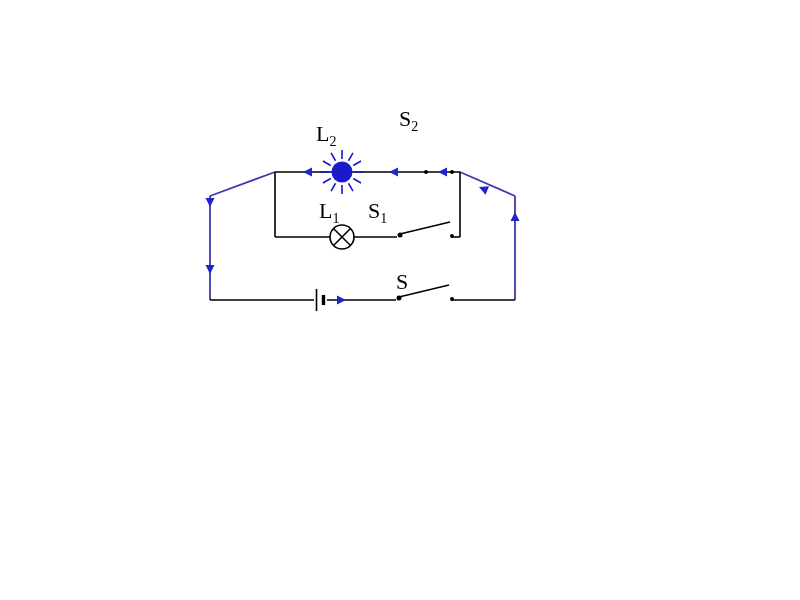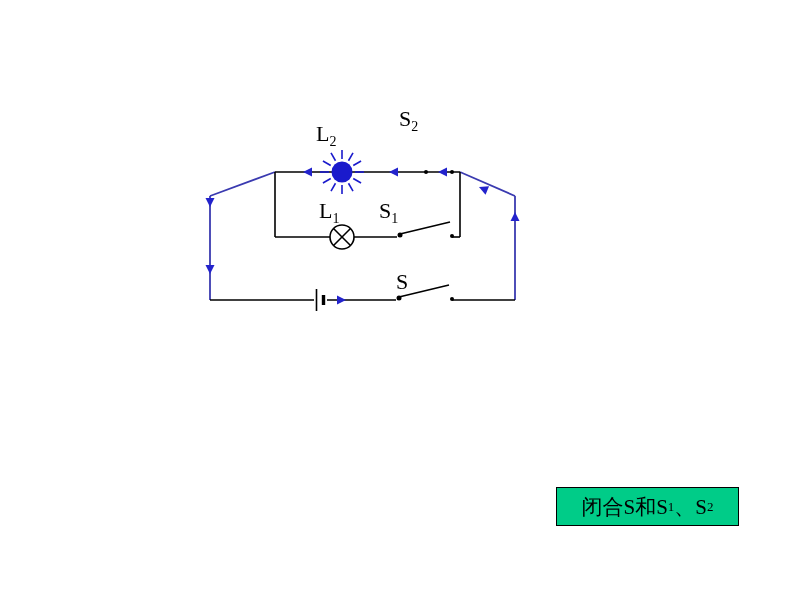--- a/index.html
+++ b/index.html
@@ -129,24 +129,18 @@
       <polygon class="arrow" points="0,0 -9,4.5 -9,-4.5" transform="translate(346,300) rotate(0)"></polygon>
     </g>
   </svg>
 
   <div class="lbl" style="left:316px;top:123px"><span>L</span><sub>2</sub></div>
 
   <div class="lbl" style="left:399px;top:108px"><span>S</span><sub>2</sub></div>
 
   <div class="lbl" style="left:319px;top:200px"><span>L</span><sub>1</sub></div>
 
-  <div class="lbl" style="left:379px;top:200px"><span>S</span><sub>1</sub></div>
+  <div class="lbl" style="left:368px;top:200px"><span>S</span><sub>1</sub></div>
 
   <div class="lbl" style="left:396px;top:271px"><span>S</span></div>
 
-  <div class="caption">
-      <span>闭合S和S</span>
-      <sub>1</sub>
-      <span>、S</span>
-      <sub>2</sub>
-    </div>
 
 </div>
 
 </body></html>

